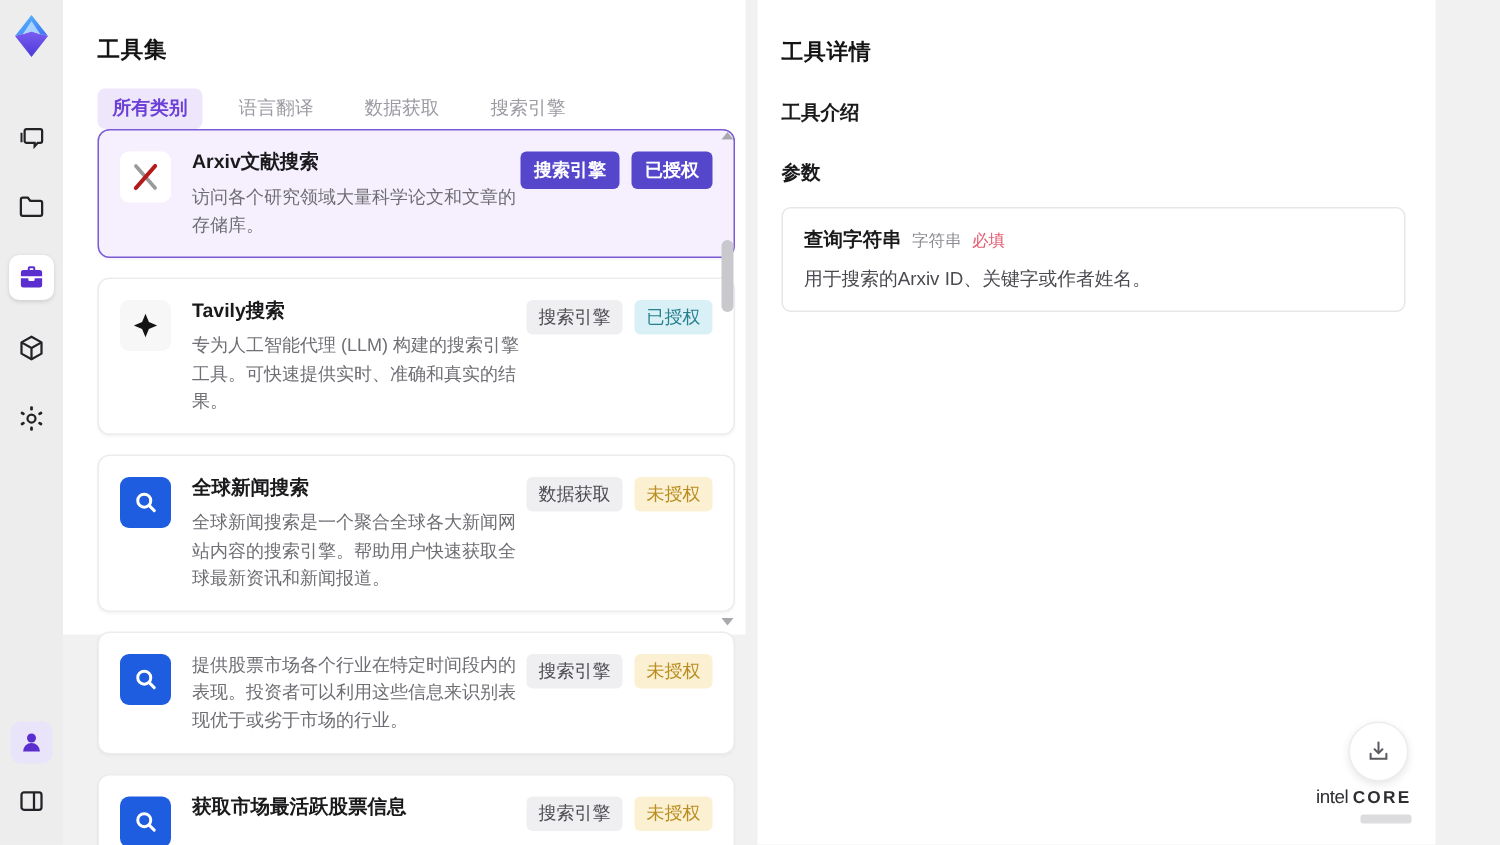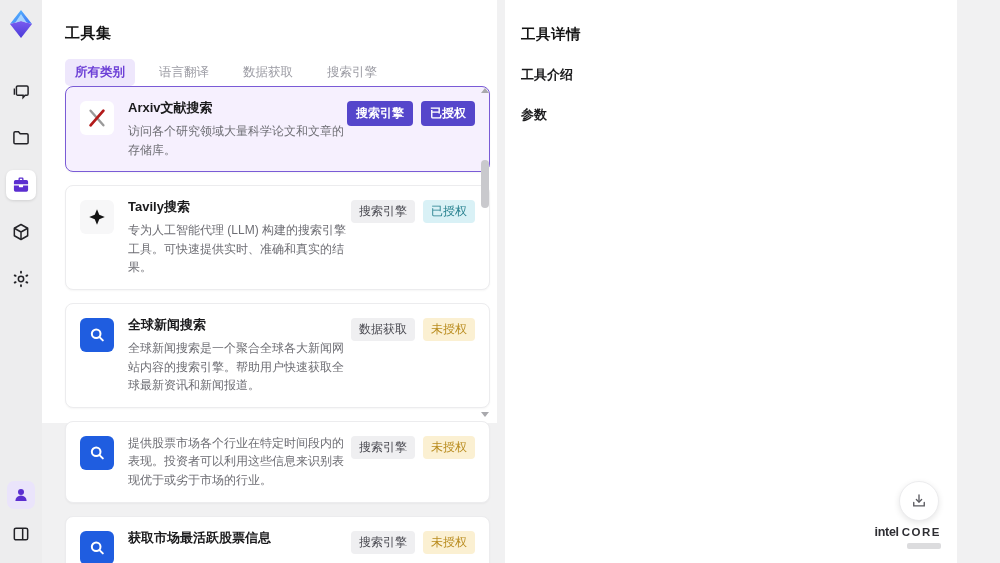--- a/index.html
+++ b/index.html
@@ -65,21 +65,21 @@
   .param-name { font-size:13px; font-weight:bold; color:#1a1a1c; }
   .param-type { font-size:11px; color:#8b8b92; }
   .param-req  { font-size:11px; color:#e45c70; }
   .param-desc { font-size:12.5px; color:#4a4a50; margin-top:9px; }
 
   
   .fab { position:absolute; right:18px; bottom:42px; width:40px; height:40px; border-radius:50%;
     background:#ffffff; border:1px solid #ececee; box-shadow:0 2px 6px rgba(0,0,0,.10);
     display:flex; align-items:center; justify-content:center; cursor:pointer; }
   .intel { position:absolute; right:16px; bottom:14px; text-align:right; line-height:1.1; }
-  .intel .i1 { font-size:12.5px; font-weight:bold; color:#2e2e33; letter-spacing:-0.3px; }
+  .intel .i1 { font-size:12.5px; font-weight:normal; color:#2e2e33; letter-spacing:-0.3px; }
   .intel .i2 { font-size:11.5px; color:#2e2e33; letter-spacing:1.5px; margin-left:3px;font-weight:bold; }
   .intel-sub { width:34px; height:6px; background:#dcdcde; border-radius:2px; margin:3px 0 0 auto; }
 </style>
 </head>
 <body>
 
 <div class="rail">
   <svg class="logo" viewBox="0 0 32 32">
     <defs>
       <linearGradient id="g1" x1="0" y1="0" x2="1" y2="1">
@@ -256,20 +256,28 @@
     <div class="sb-arrow-dn"></div>
   </div>
 </div>
 
 <div class="right-panel">
   <div class="rp-title">工具详情</div>
 
   <div class="rp-sub">工具介绍</div>
 
   <div class="rp-sub">参数</div>
+  <div class="rp-card">
+    <div class="param-line">
+      <span class="param-name">查询字符串</span>
+      <span class="param-type">字符串</span>
+      <span class="param-req">必填</span>
+    </div>
+    <div class="param-desc">用于搜索的Arxiv ID、关键字或作者姓名。</div>
+  </div>
 
   <div class="fab">
     <svg width="18" height="18" viewBox="0 0 24 24" fill="none" stroke="#5a5a60" stroke-width="1.8" stroke-linecap="round">
       <path d="M12 4 v9"></path>
       <path d="M8.5 10 L12 13.5 15.5 10"></path>
       <path d="M5 14 v4.5 h14 V14"></path>
     </svg>
   </div>
 
   <div class="intel">

